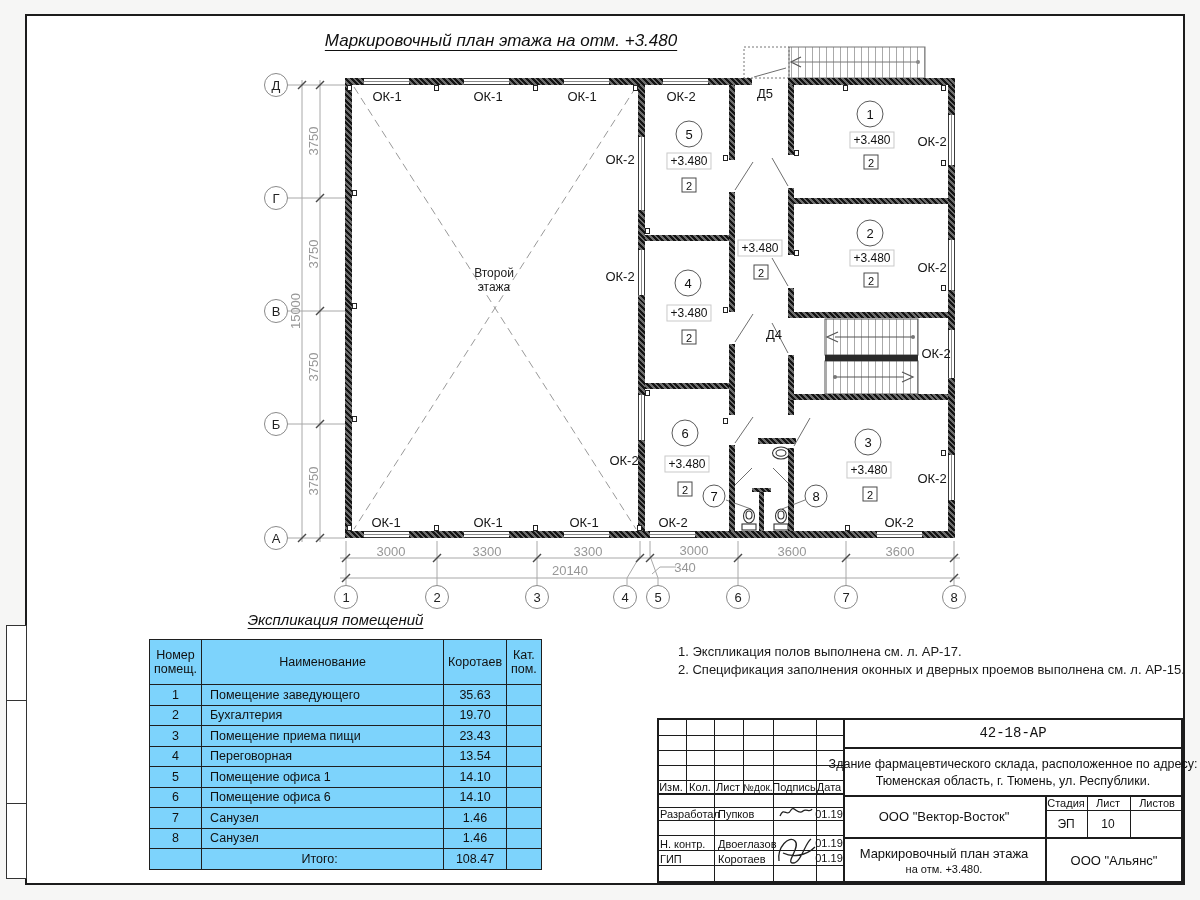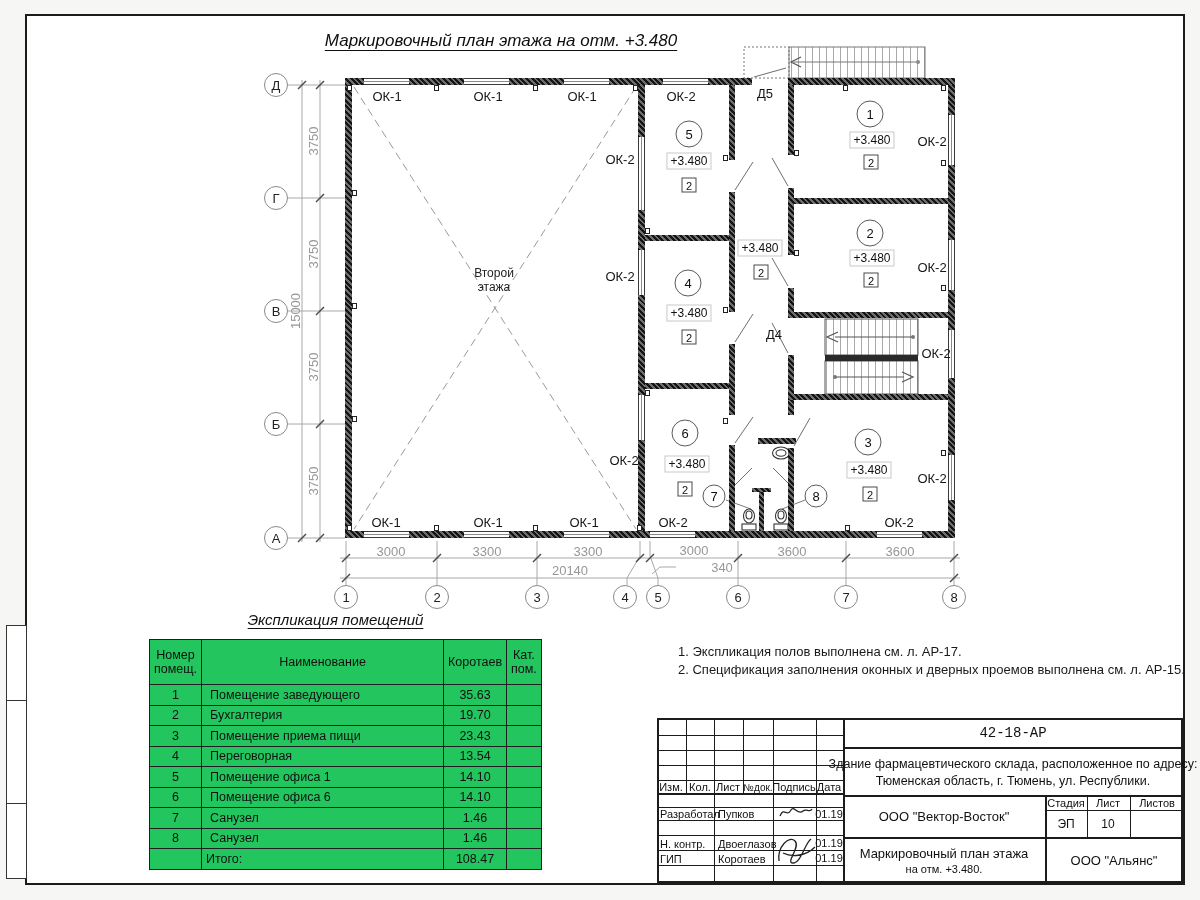--- a/index.html
+++ b/index.html
@@ -32,26 +32,26 @@
   .room-c.small{width:23px;height:23px;}
   .elev{position:absolute;font-size:12px;background:#fff;border:1px solid #c9c9c9;padding:0 3px;line-height:15px;white-space:nowrap;}
   .cat{position:absolute;width:15px;height:15px;border:1px solid #4a4a4a;background:#fff;font-size:11px;
        display:flex;align-items:center;justify-content:center;box-sizing:border-box;}
   .plan-title{position:absolute;left:300px;top:31px;width:402px;text-align:center;font-size:17px;font-style:italic;
               text-decoration:underline;text-underline-offset:4px;color:#0f0f0f;}
   .sched-title{position:absolute;left:238px;top:611px;width:195px;text-align:center;font-size:15px;font-style:italic;
                text-decoration:underline;text-underline-offset:3px;}
   .note{position:absolute;font-size:13px;color:#1a1a1a;white-space:nowrap;}
   
-  table.sched{position:absolute;left:149px;top:639px;border-collapse:collapse;table-layout:fixed;background:#22c55e;}
+  table.sched{position:absolute;left:149px;top:639px;border-collapse:collapse;table-layout:fixed;background:#7dd3fc;}
   table.sched td,table.sched th{border:1.5px solid #1f1f1f;font-size:12.5px;font-weight:normal;padding:0 4px;
         white-space:pre-line;overflow:hidden;}
   table.sched th{height:44px;}
   table.sched td{height:19.5px;}
-  .t-c{text-align:center;} .t-l{text-align:left;padding-left:8px !important;} .t-r{text-align:left;padding-right:10px !important;}
+  .t-c{text-align:center;} .t-l{text-align:left;padding-left:8px !important;} .t-r{text-align:center;padding-right:10px !important;}
   
   .tb-line{position:absolute;background:#1c1c1c;}
   .tb-txt{position:absolute;font-size:11px;white-space:nowrap;color:#111;}
   .tb-mid{font-size:12.5px;}
 </style>
 </head>
 <body>
 
 <div class="sheet"></div>
 <div class="sidebox" style="left:6px;top:625px;width:19px;height:75px;"></div>
@@ -295,21 +295,21 @@
 
 <div class="dimtxt vdim" style="left:313px;top:141px;">3750</div>
 <div class="dimtxt vdim" style="left:313px;top:254px;">3750</div>
 <div class="dimtxt vdim" style="left:313px;top:367px;">3750</div>
 <div class="dimtxt vdim" style="left:313px;top:481px;">3750</div>
 <div class="dimtxt vdim" style="left:295px;top:311px;">15000</div>
 
 <div class="dimtxt ctr" style="left:391px;top:551px;">3000</div>
 <div class="dimtxt ctr" style="left:487px;top:551px;">3300</div>
 <div class="dimtxt ctr" style="left:588px;top:551px;">3300</div>
-<div class="dimtxt ctr" style="left:722px;top:567px;">340</div>
+<div class="dimtxt ctr" style="left:685px;top:567px;">340</div>
 <div class="dimtxt ctr" style="left:694px;top:550px;">3000</div>
 <div class="dimtxt ctr" style="left:792px;top:551px;">3600</div>
 <div class="dimtxt ctr" style="left:900px;top:551px;">3600</div>
 <div class="dimtxt ctr" style="left:570px;top:570px;">20140</div>
 
 <div class="lbl ctr" style="left:387px;top:96px;">ОК-1</div>
 <div class="lbl ctr" style="left:488px;top:96px;">ОК-1</div>
 <div class="lbl ctr" style="left:582px;top:96px;">ОК-1</div>
 <div class="lbl ctr" style="left:681px;top:96px;">ОК-2</div>
 <div class="lbl ctr" style="left:386px;top:522px;">ОК-1</div>

